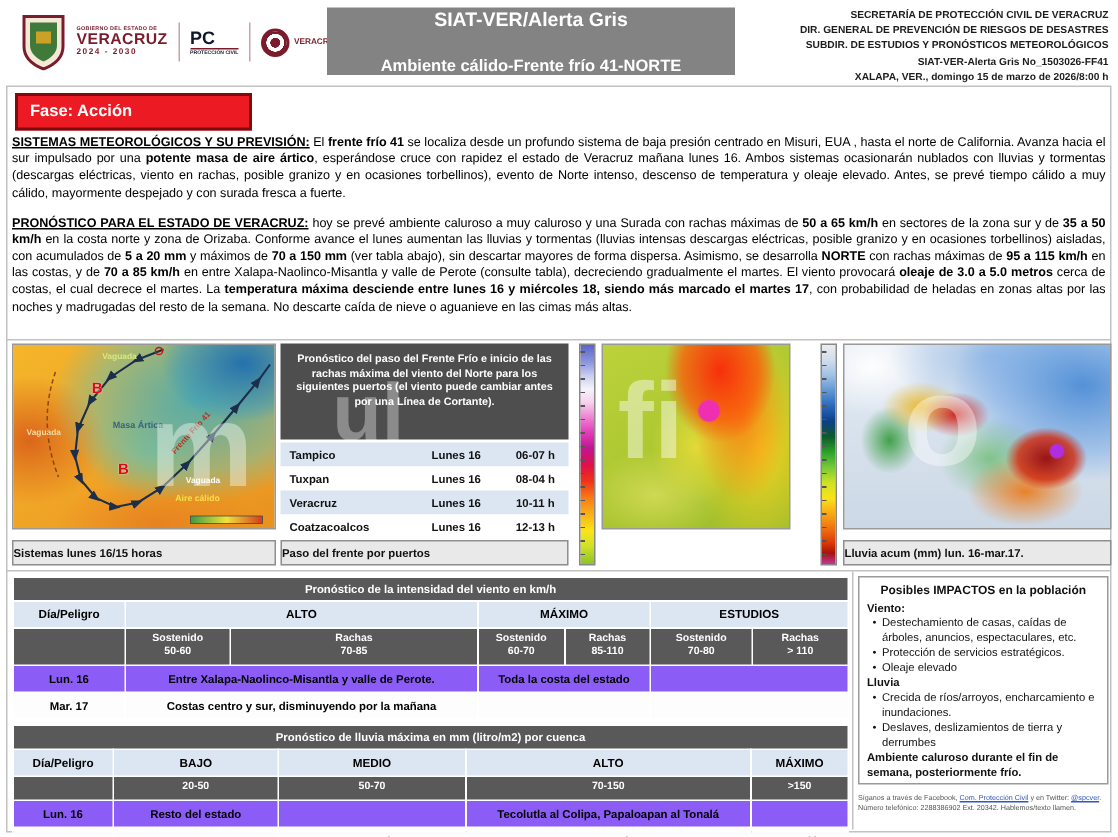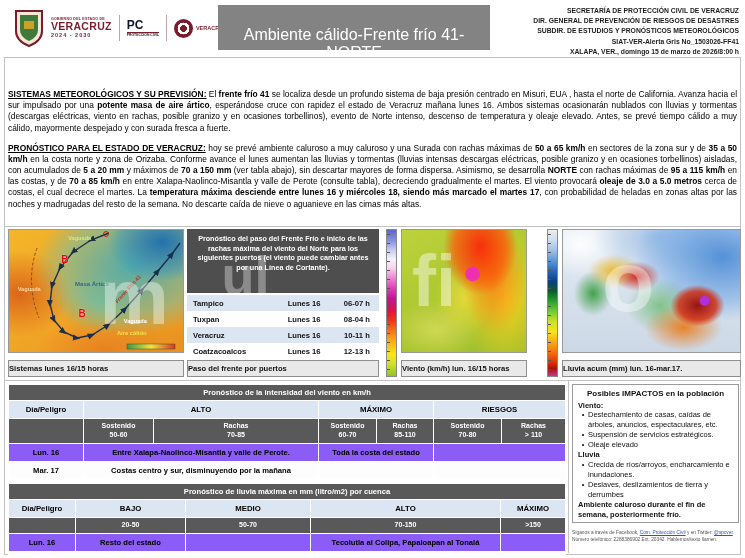--- a/index.html
+++ b/index.html
@@ -17,21 +17,21 @@
   .vsep{width:1px;height:26px;background:#c9a0a8;}
   .pctxt{color:#0f172a;line-height:1.1;}
   .pctxt .p1{font-size:12px;font-weight:bold;}
   .pctxt .p2{font-size:3.4px;font-weight:bold;border-top:1px solid #7a1c2b;padding-top:1px;}
   .circlogo{display:flex;align-items:center;gap:3px;}
   .cdot{width:15px;height:15px;border-radius:50%;border:2px solid #7a1c2b;background:radial-gradient(circle at 50% 50%,#7a1c2b 30%,#fff 32%,#fff 55%,#7a1c2b 57%);}
   .cname{font-size:5.5px;font-weight:bold;color:#7a1c2b;}
   #titlebox{position:absolute;left:218px;top:5px;width:272px;height:45px;background:#838383;
             color:#fff;text-align:center;display:flex;flex-direction:column;justify-content:center;gap:18px;}
   #titlebox .t1{font-size:13px;font-weight:bold;}
-  #titlebox .t2{font-size:16px;font-weight:normal;}
+  #titlebox .t2{font-size:11px;font-weight:bold;}
   #orgblock{position:absolute;right:6px;top:6px;width:250px;text-align:right;
             font-size:6.8px;font-weight:bold;line-height:1.5;color:#1c1c1c;}
 
   
   #frame{position:absolute;left:4px;top:57px;width:735px;height:496px;border:1px solid #c2c2c2;}
   .hrule{position:absolute;left:4px;width:736px;height:0;border-top:1px solid #c2c2c2;}
   .vrule{position:absolute;top:381px;height:172px;width:0;border-left:1px solid #c2c2c2;}
 
   
   #phase{position:absolute;left:10px;top:62px;width:146px;height:21px;background:#ec1b23;
@@ -176,20 +176,21 @@
       <div>SIAT-VER-Alerta Gris No_1503026-FF41</div>
       <div>XALAPA, VER., domingo 15 de marzo de 2026/8:00 h</div>
     </div>
   </div>
 
   <div id="frame"></div>
   <div class="hrule" style="top:226px"></div>
   <div class="hrule" style="top:380px"></div>
   <div class="vrule" style="left:568px"></div>
 
+  <div id="phase">Fase: Acción</div>
 
   <div id="paras">
       <p class="body-par"><span class="b u">SISTEMAS METEOROLÓGICOS Y SU PREVISIÓN:</span><span> El </span><span class="b">frente frío 41</span><span> se localiza desde un profundo sistema de baja presión centrado en Misuri, EUA , hasta el norte de California. Avanza hacia el sur impulsado por una </span><span class="b">potente masa de aire ártico</span><span>, esperándose cruce con rapidez el estado de Veracruz mañana lunes 16. Ambos sistemas ocasionarán nublados con lluvias y tormentas (descargas eléctricas, viento en rachas, posible granizo y en ocasiones torbellinos), evento de Norte intenso, descenso de temperatura y oleaje elevado. Antes, se prevé tiempo cálido a muy cálido, mayormente despejado y con surada fresca a fuerte.</span></p>
       <p class="body-par"><span class="b u">PRONÓSTICO PARA EL ESTADO DE VERACRUZ:</span><span> hoy se prevé ambiente caluroso a muy caluroso y una Surada con rachas máximas de </span><span class="b">50 a 65 km/h</span><span> en sectores de la zona sur y de </span><span class="b">35 a 50 km/h</span><span> en la costa norte y zona de Orizaba. Conforme avance el lunes aumentan las lluvias y tormentas (lluvias intensas descargas eléctricas, posible granizo y en ocasiones torbellinos) aisladas, con acumulados de </span><span class="b">5 a 20 mm</span><span> y máximos de </span><span class="b">70 a 150 mm</span><span> (ver tabla abajo), sin descartar mayores de forma dispersa. Asimismo, se desarrolla </span><span class="b">NORTE</span><span> con rachas máximas de </span><span class="b">95 a 115 km/h</span><span> en las costas, y de </span><span class="b">70 a 85 km/h</span><span> en entre Xalapa-Naolinco-Misantla y valle de Perote (consulte tabla), decreciendo gradualmente el martes. El viento provocará </span><span class="b">oleaje de 3.0 a 5.0 metros</span><span> cerca de costas, el cual decrece el martes. La </span><span class="b">temperatura máxima desciende entre lunes 16 y miércoles 18, siendo más marcado el martes 17</span><span>, con probabilidad de heladas en zonas altas por las noches y madrugadas del resto de la semana. No descarte caída de nieve o aguanieve en las cimas más altas.</span></p>
     </div>
 
   <div id="panel1" class="panel">
     <div id="map1" class="mapbox">
       <svg width="176" height="124" viewBox="0 0 176 124">
         <defs>
@@ -248,21 +249,20 @@
     <div class="cap">Paso del frente por puertos</div>
   </div>
 
   <div id="panel3" class="panel">
     <div id="bar3" class="cbar">
         <div class="ticks"></div>
       </div>
     <div id="map3" class="mapbox">
       <span class="wm">fi</span>
     </div>
-    <div class="cap" style="left:19px;width:126px">Viento (km/h) lun. 16/15 horas</div>
   </div>
 
   <div id="panel4" class="panel">
     <div id="bar4" class="cbar">
         <div class="ticks"></div>
       </div>
     <div id="map4" class="mapbox">
       <span class="wm">o</span>
     </div>
     <div class="cap" style="left:17px;width:179px">Lluvia acum (mm) lun. 16-mar.17.</div>
@@ -279,21 +279,21 @@
         <col style="width:64px">
       </colgroup>
     <tbody>
         <tr>
           <td class="tt" colspan="7">Pronóstico de la intensidad del viento en km/h</td>
         </tr>
         <tr class="hdr">
           <td>Día/Peligro</td>
           <td colspan="2">ALTO</td>
           <td colspan="2">MÁXIMO</td>
-          <td colspan="2">RIESGOS</td>
+          <td colspan="2">ESTUDIOS</td>
         </tr>
         <tr>
           <td class="dk"></td>
           <td class="dk">Sostenido<br>50-60</td>
           <td class="dk">Rachas<br>70-85</td>
           <td class="dk">Sostenido<br>60-70</td>
           <td class="dk">Rachas<br>85-110</td>
           <td class="dk">Sostenido<br>70-80</td>
           <td class="dk">Rachas<br>&gt; 110</td>
         </tr>
@@ -358,21 +358,21 @@
   <div id="impacts">
     <div class="ititle">Posibles IMPACTOS en la población</div>
     <div id="impacts-body">
         <div class="ihead">Viento:</div>
         <div class="ibul">
           <div class="bdot">•</div>
           <div class="btxt">Destechamiento de casas, caídas de árboles, anuncios, espectaculares, etc.</div>
         </div>
         <div class="ibul">
           <div class="bdot">•</div>
-          <div class="btxt">Suspensión de servicios estratégicos.</div>
+          <div class="btxt">Protección de servicios estratégicos.</div>
         </div>
         <div class="ibul">
           <div class="bdot">•</div>
           <div class="btxt">Oleaje elevado</div>
         </div>
         <div class="ihead">Lluvia</div>
         <div class="ibul">
           <div class="bdot">•</div>
           <div class="btxt">Crecida de ríos/arroyos, encharcamiento e inundaciones.</div>
         </div>

